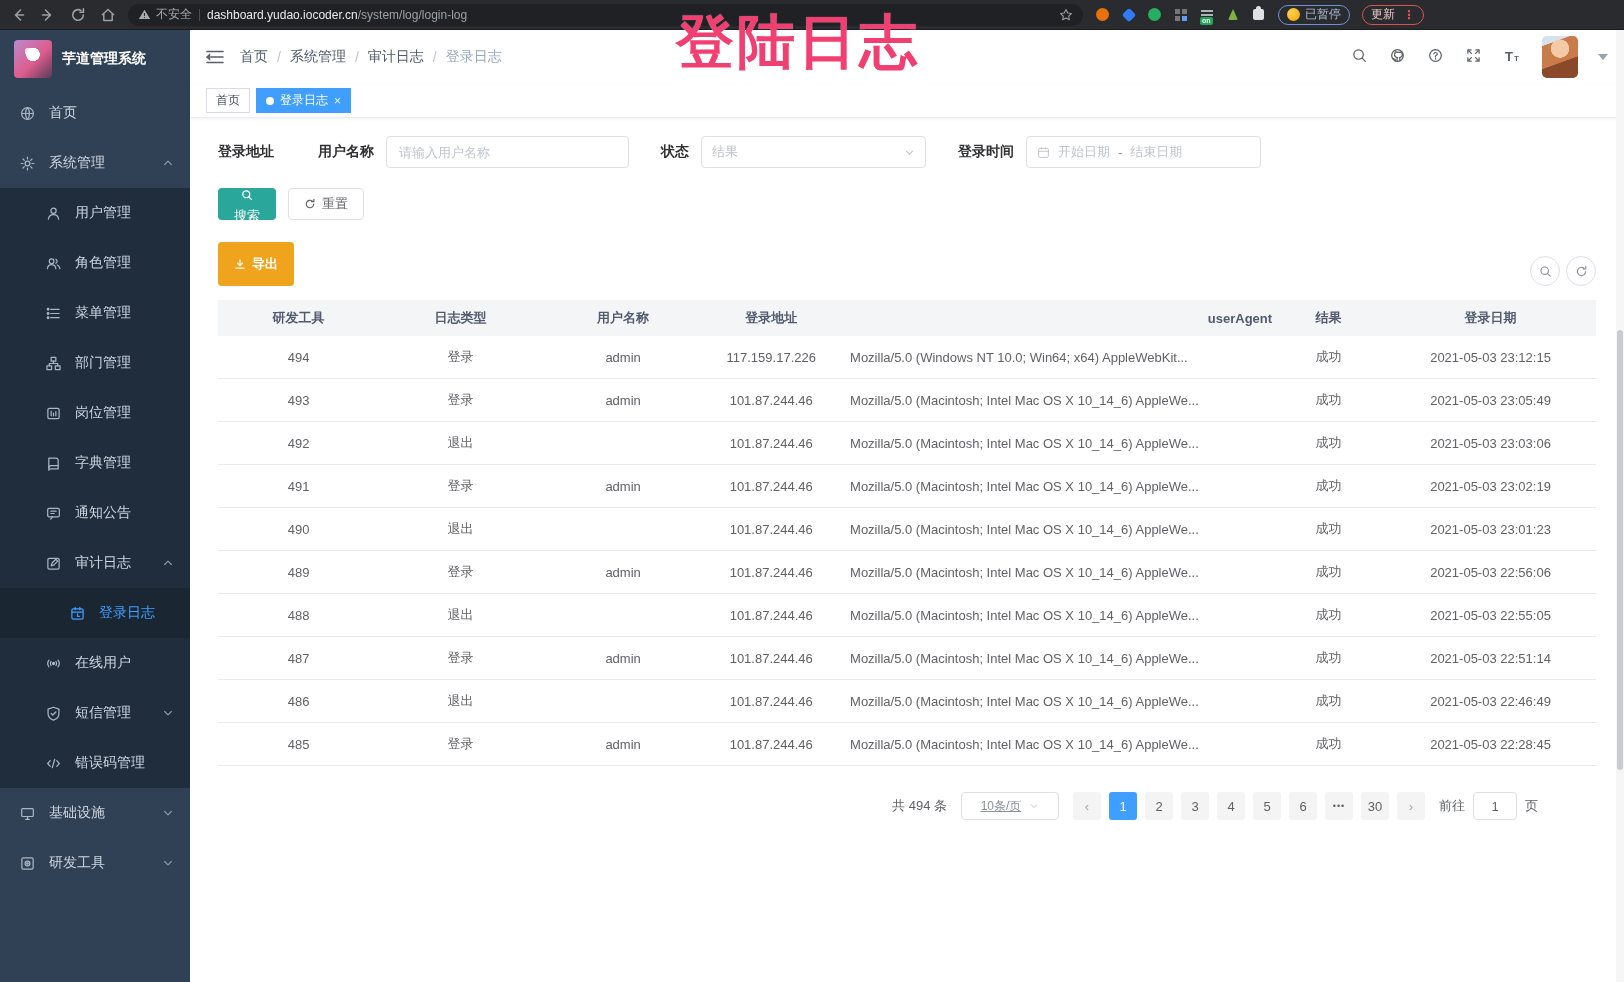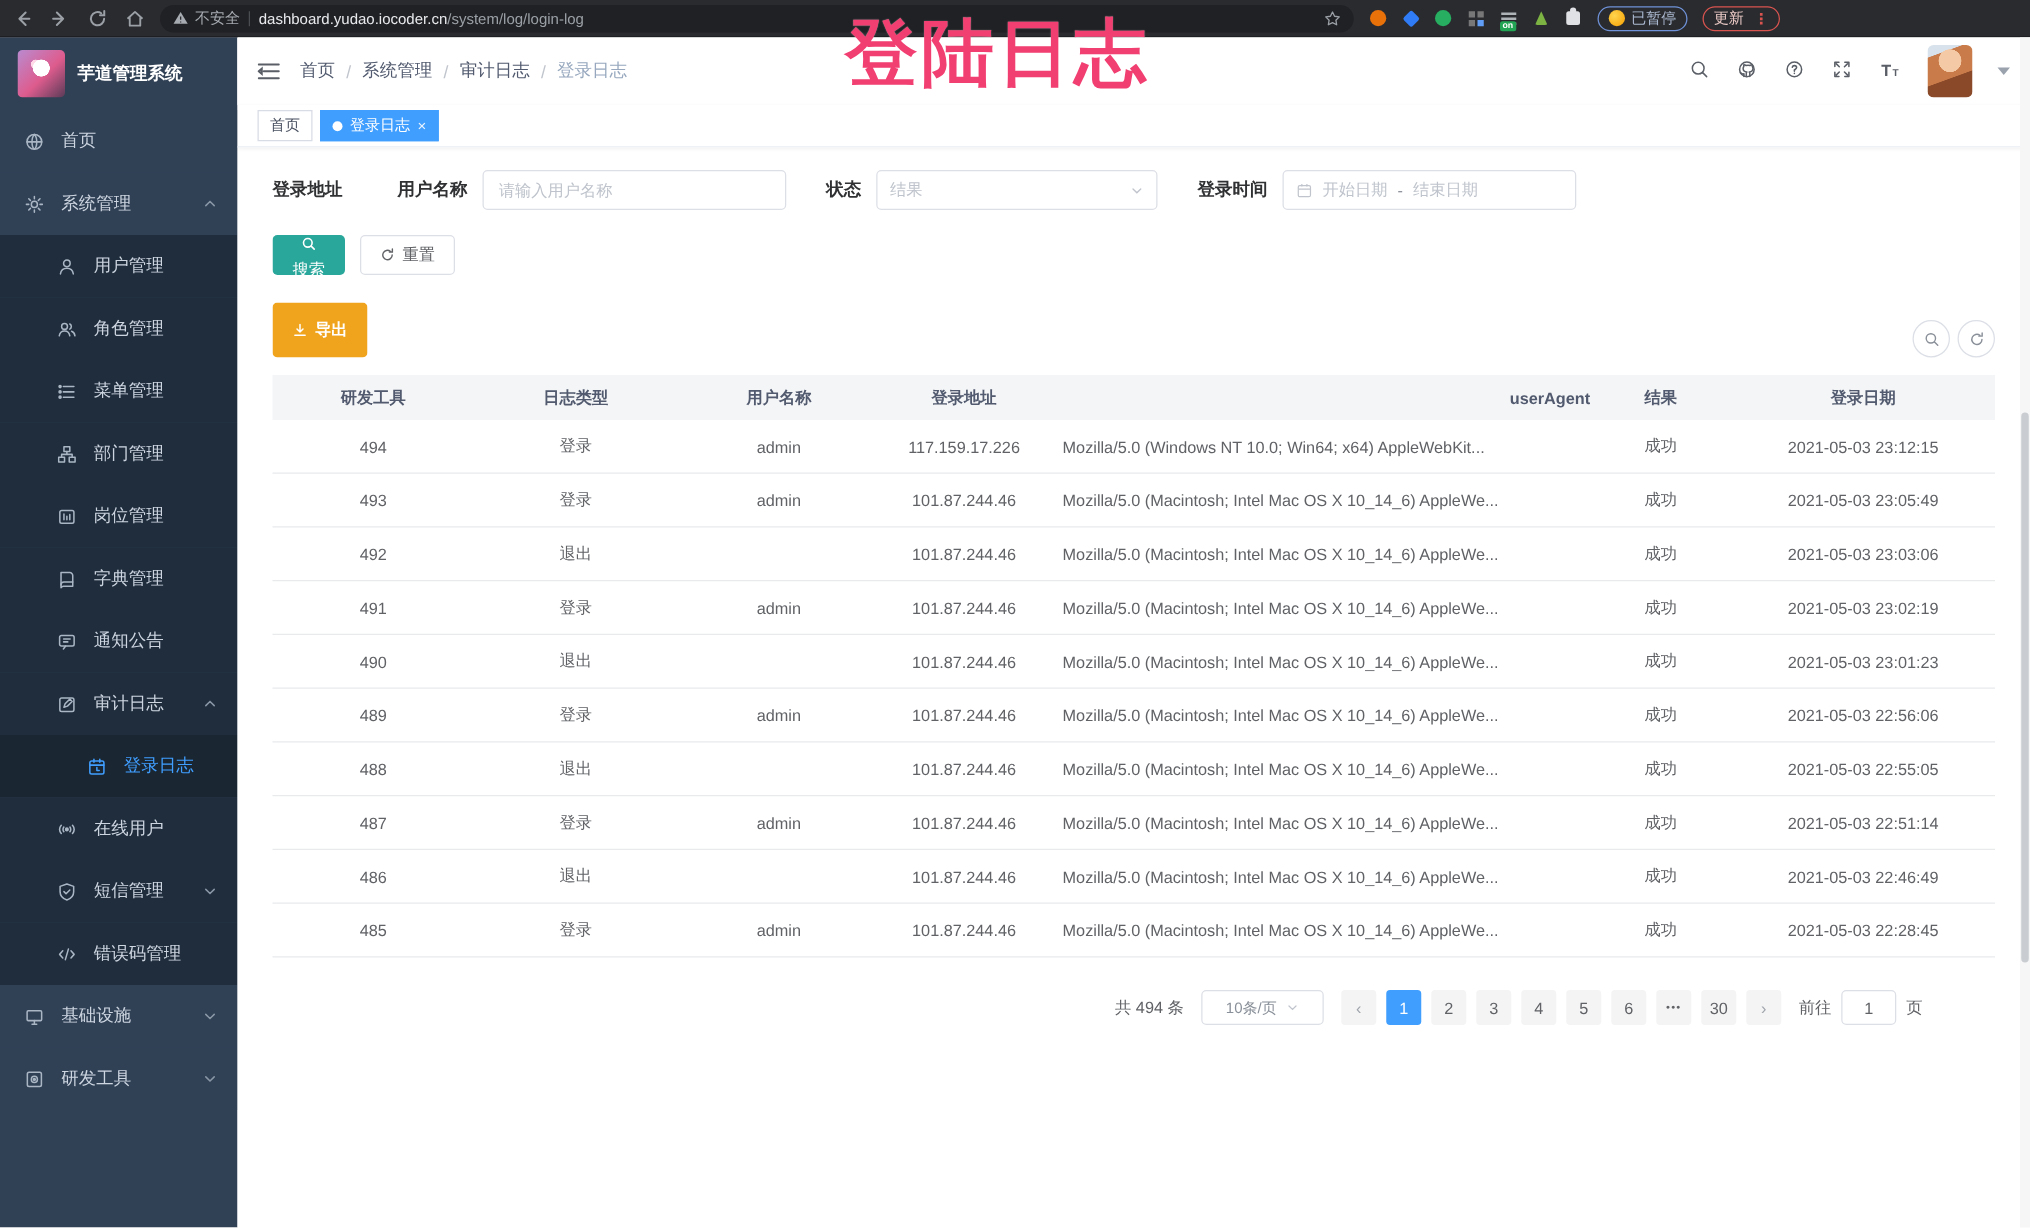--- a/index.html
+++ b/index.html
@@ -105,21 +105,21 @@
   .thead { display:flex; background:#f4f5f7; height:36px; align-items:center; }
   .th { font-size:13px; font-weight:bold; color:#515a6e; text-align:center; }
   .trow { display:flex; height:43px; align-items:center; border-bottom:1px solid #e8eaec; }
   .td { font-size:13px; color:#606266; text-align:center; white-space:nowrap; overflow:hidden; }
   .c0{width:11.7%;} .c1{width:11.8%;} .c2{width:11.8%;} .c3{width:9.7%;}
   .c4{width:31.5%; text-align:left; padding-left:12px;} .c5{width:8.2%;} .c6{width:15.3%;}
   .th.c4{text-align:right; padding-left:0;}
 
   
   .pagination { margin-top:26px; display:flex; align-items:center; justify-content:flex-end; gap:14px; padding-right:58px; font-size:13px; color:#606266; }
-  .psize { width:98px; height:28px; border:1px solid #dcdfe6; border-radius:4px; display:flex; align-items:center; justify-content:center; gap:8px; color:#8a9099; font-size:12px; cursor:pointer; }
+  .psize { width:98px; height:28px; border:1px solid #dcdfe6; border-radius:4px; display:flex; align-items:center; justify-content:center; gap:8px; color:#8a9099; font-size:12px; cursor:pointer;text-decoration:underline; }
   .pager { display:flex; gap:8px; align-items:center; }
   .pbtn { min-width:28px; height:28px; padding:0 4px; background:#f4f4f5; border-radius:3px; display:flex; align-items:center; justify-content:center; font-size:13px; color:#606266; cursor:pointer; }
   .pbtn.active { background:#409eff; color:#fff; }
   .pbtn.arrow { color:#a0a4ab; }
   .pbtn.ellipsis { letter-spacing:1px; font-size:9px; color:#606266; }
   .goto { display:flex; align-items:center; gap:8px; }
   .goto input { width:44px; height:28px; border:1px solid #dcdfe6; border-radius:4px; text-align:center; font-size:13px; color:#606266; outline:none; }
 
   
   .overlay-title { position:absolute; top:4px; left:676px; z-index:50; font-size:58px; font-weight:bold; color:#f23f72; letter-spacing:3px; text-shadow:0 0 1px rgba(255,255,255,.55); white-space:nowrap; }

